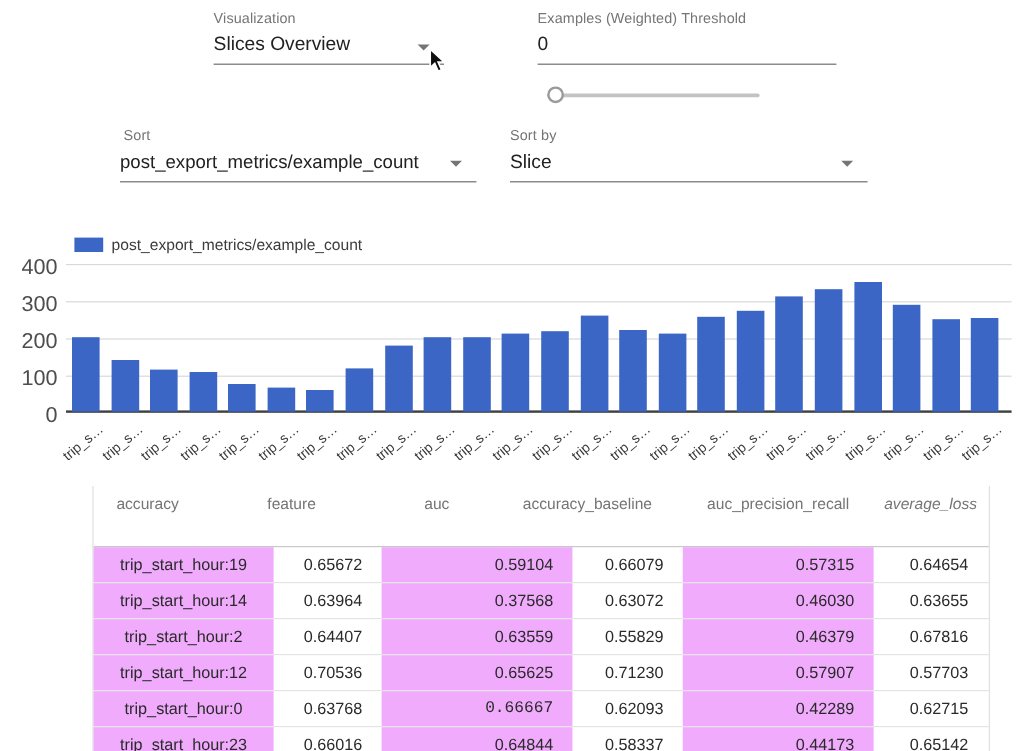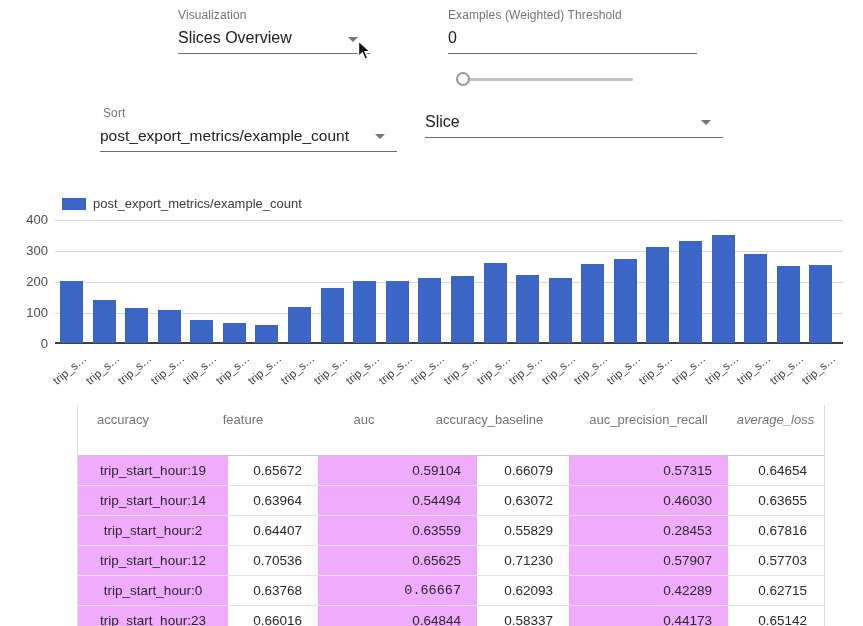--- a/index.html
+++ b/index.html
@@ -17,21 +17,21 @@
   
   .slider{position:absolute;height:14px;}
   .slider .track{position:absolute;top:6px;left:0;right:0;height:2.5px;background:#c3c3c3;border-radius:2px;}
   .slider .handle{position:absolute;top:0;left:0;width:10px;height:10px;border-radius:50%;
                   background:#fff;border:2px solid #9a9a9a;}
 
   
   .legend{position:absolute;left:62px;top:196px;display:flex;align-items:center;}
   .legend .swatch{width:24px;height:12px;margin-right:7px;}
   .legend .ltext{font-size:13px;color:#3c3c3c;}
-  .ytick{position:absolute;width:36px;text-align:right;font-size:13px;color:#4d4d4d;left:12px;}
+  .ytick{position:absolute;width:36px;text-align:right;font-size:18px;color:#4d4d4d;left:12px;}
   #plot{position:absolute;left:55px;top:220px;width:788px;height:124px;}
   .gridline{position:absolute;left:0;width:100%;height:1px;background:#d9d9d9;}
   .baseline{position:absolute;left:0;bottom:0;width:100%;height:2px;background:#3f3f3f;}
   .bar{position:absolute;bottom:1px;width:23px;}
   .xlabel{position:absolute;width:64px;text-align:right;font-size:11.5px;color:#3a3a3a;
           transform:rotate(-40deg);transform-origin:100% 0;white-space:nowrap;}
 
   
   #metrics-table{position:absolute;left:77px;top:405px;width:746px;
                  border-left:1px solid #e0e0e0;border-right:1px solid #e0e0e0;font-size:13.5px;}
@@ -76,20 +76,21 @@
     </svg>
   </div>
 
   <div class="field" style="left:100px;top:106px;width:297px;">
     <div class="flabel" style="margin-left:3px;">Sort</div>
     <div class="fvalue underline" style="width:297px;font-size:15.5px;">post_export_metrics/example_count</div>
     <span class="dd-arrow" style="right:12px;bottom:13px;"></span>
   </div>
 
   <div class="field" style="left:425px;top:106px;width:298px;">
+    <div class="flabel">Sort by</div>
     <div class="fvalue underline" style="width:298px;">Slice</div>
     <span class="dd-arrow" style="right:12px;bottom:13px;"></span>
   </div>
 
   <div class="legend">
     <span class="swatch" style="background: rgb(59, 102, 198);"></span>
     <span class="ltext">post_export_metrics/example_count</span>
   </div>
 
   <div id="yticks">
@@ -187,31 +188,31 @@
         <div class="tcell center stripe" style="width: 150px;">trip_start_hour:19</div>
         <div class="tcell num" style="width: 90px;">0.65672</div>
         <div class="tcell num stripe" style="width: 159px;">0.59104</div>
         <div class="tcell num" style="width: 92px;">0.66079</div>
         <div class="tcell num stripe" style="width: 159px;">0.57315</div>
         <div class="tcell num" style="width: 95px;">0.64654</div>
       </div>
       <div class="trow data">
         <div class="tcell center stripe" style="width: 150px;">trip_start_hour:14</div>
         <div class="tcell num" style="width: 90px;">0.63964</div>
-        <div class="tcell num stripe" style="width: 159px;">0.54494</div>
+        <div class="tcell num stripe" style="width: 159px;">0.37568</div>
         <div class="tcell num" style="width: 92px;">0.63072</div>
         <div class="tcell num stripe" style="width: 159px;">0.46030</div>
         <div class="tcell num" style="width: 95px;">0.63655</div>
       </div>
       <div class="trow data">
         <div class="tcell center stripe" style="width: 150px;">trip_start_hour:2</div>
         <div class="tcell num" style="width: 90px;">0.64407</div>
         <div class="tcell num stripe" style="width: 159px;">0.63559</div>
         <div class="tcell num" style="width: 92px;">0.55829</div>
-        <div class="tcell num stripe" style="width: 159px;">0.28453</div>
+        <div class="tcell num stripe" style="width: 159px;">0.46379</div>
         <div class="tcell num" style="width: 95px;">0.67816</div>
       </div>
       <div class="trow data">
         <div class="tcell center stripe" style="width: 150px;">trip_start_hour:12</div>
         <div class="tcell num" style="width: 90px;">0.70536</div>
         <div class="tcell num stripe" style="width: 159px;">0.65625</div>
         <div class="tcell num" style="width: 92px;">0.71230</div>
         <div class="tcell num stripe" style="width: 159px;">0.57907</div>
         <div class="tcell num" style="width: 95px;">0.57703</div>
       </div>

